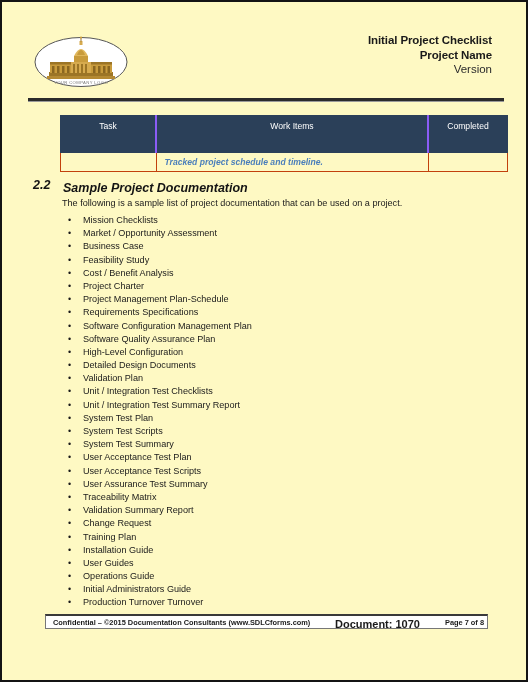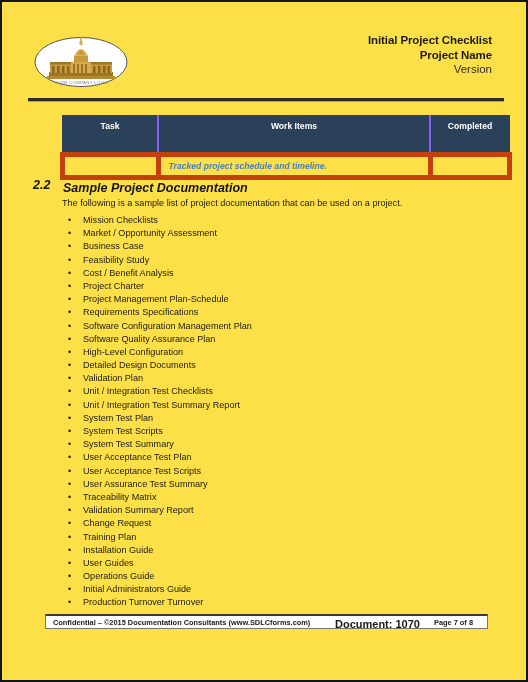--- a/index.html
+++ b/index.html
@@ -7,21 +7,21 @@
     padding: 0;
     background: #ffffff;
   }
   body {
     font-family: "Liberation Sans", sans-serif;
   }
   .page {
     position: relative;
     width: 528px;
     height: 682px;
-    background: #fde047;
+    background: #fef9c3;
     border: 2px solid #141414;
     box-sizing: border-box;
     overflow: hidden;
   }
 
   
   .doc-header {
     position: absolute;
     left: 0;
     top: 0;
@@ -78,31 +78,31 @@
     left: 58px;
     top: 113px;
     width: 430px;
     border-collapse: collapse;
     table-layout: fixed;
   }
   .task-table th {
     background: #2b4059;
     color: #ffffff;
     font-size: 8.6px;
-    font-weight: bold;
+    font-weight: normal;
     text-align: center;
     padding: 3px 2px 20px;
     border: 1px solid #2b4059;
     height: 13px;
   }
   .task-table th.col-sep {
     border-left: 2px solid #8b5cf6;
   }
   .task-table td {
-    border: 5px solid #c2410c;
+    border: 1px solid #c2410c;
     height: 16px;
     padding: 1px 4px;
     font-size: 8.6px;
     vertical-align: middle;
   }
   .cell-work {
     color: #4a7ebb;
     font-style: italic;
     font-weight: bold;
     font-size: 8.8px;
@@ -195,21 +195,21 @@
   }
   .doc-footer .f-mid {
     position: absolute;
     left: 289px;
     top: 2px;
     font-size: 11px;
     color: #1a1a1a;
   }
   .doc-footer .f-right {
     position: absolute;
-    right: 14px;
+    right: 3px;
     top: 2px;
     font-size: 7.4px;
     color: #1a1a1a;
   }
 </style>
 </head>
 <body>
 
 <div class="page">
 

